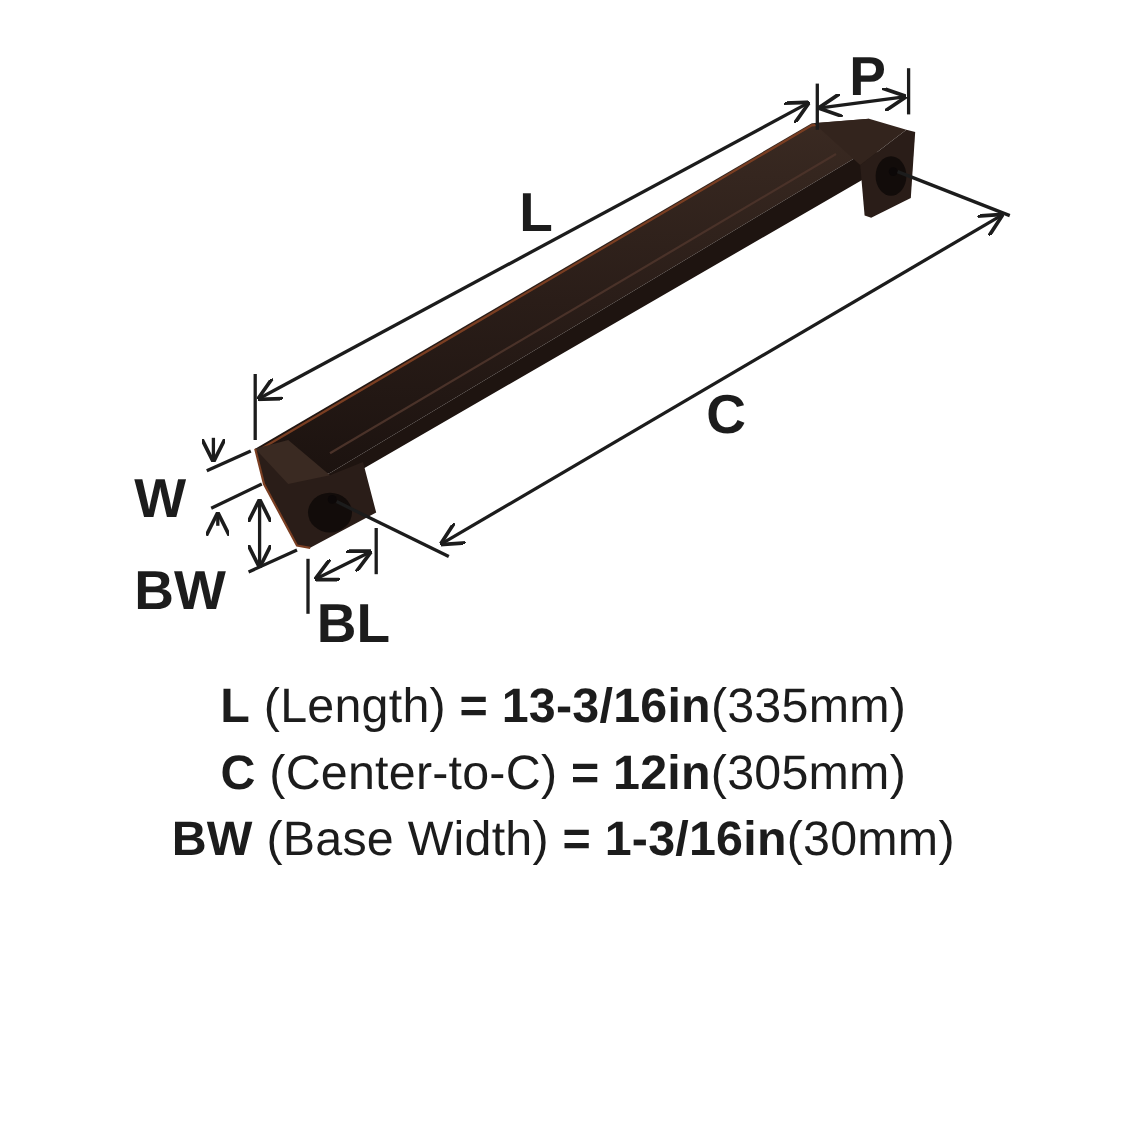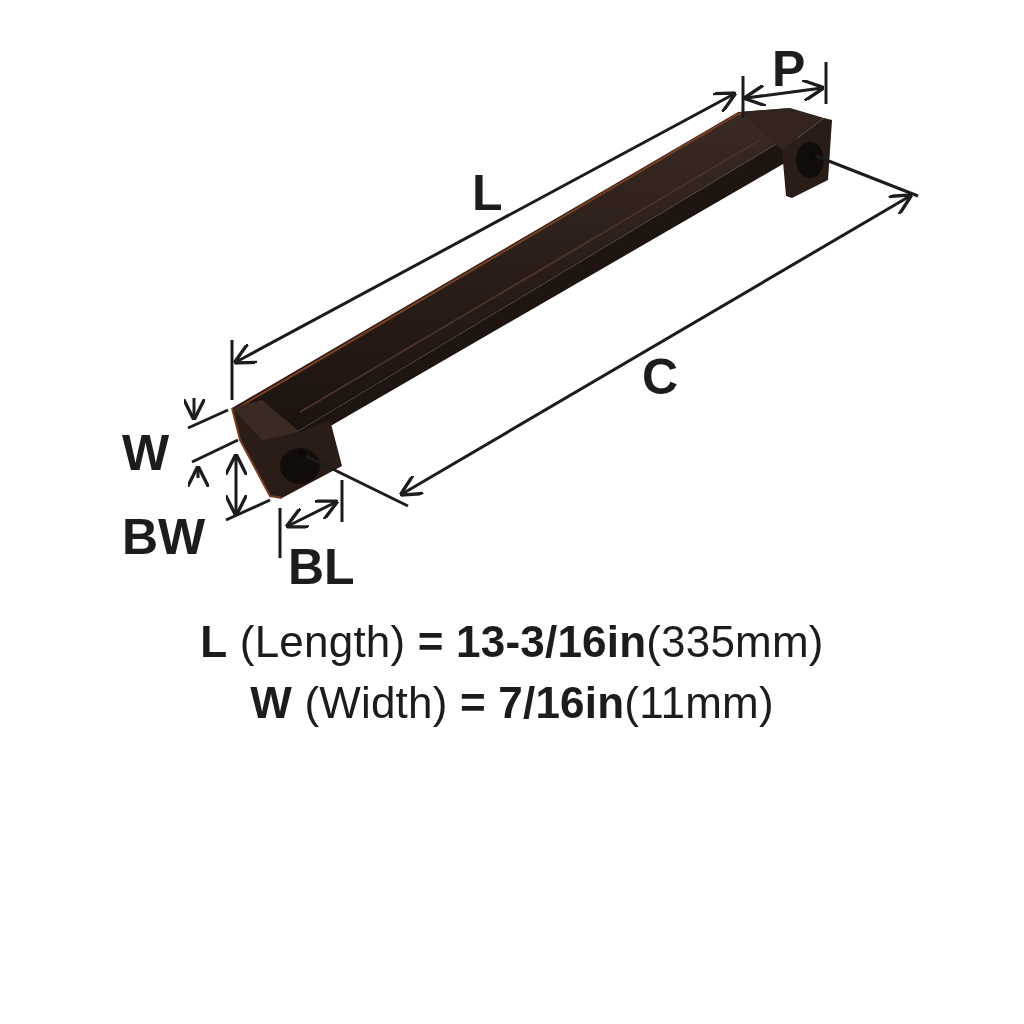--- a/index.html
+++ b/index.html
@@ -85,18 +85,24 @@
 </svg>
 
 <div class="specs">
   <div class="spec-row">
     <span class="sym">L</span>
     <span class="desc">(Length)</span>
     <span class="eq">=</span>
     <span class="imp">13-3/16in</span><span class="met">(335mm)</span>
   </div>
   <div class="spec-row">
-    <span class="sym">W</span>
-    <span class="desc">(Width)</span>
+    <span class="sym">C</span>
+    <span class="desc">(Center-to-C)</span>
     <span class="eq">=</span>
-    <span class="imp">7/16in</span><span class="met">(11mm)</span>
+    <span class="imp">12in</span><span class="met">(305mm)</span>
+  </div>
+  <div class="spec-row">
+    <span class="sym">BW</span>
+    <span class="desc">(Base Width)</span>
+    <span class="eq">=</span>
+    <span class="imp">1-3/16in</span><span class="met">(30mm)</span>
   </div>
 </div>
 
 </body></html>

